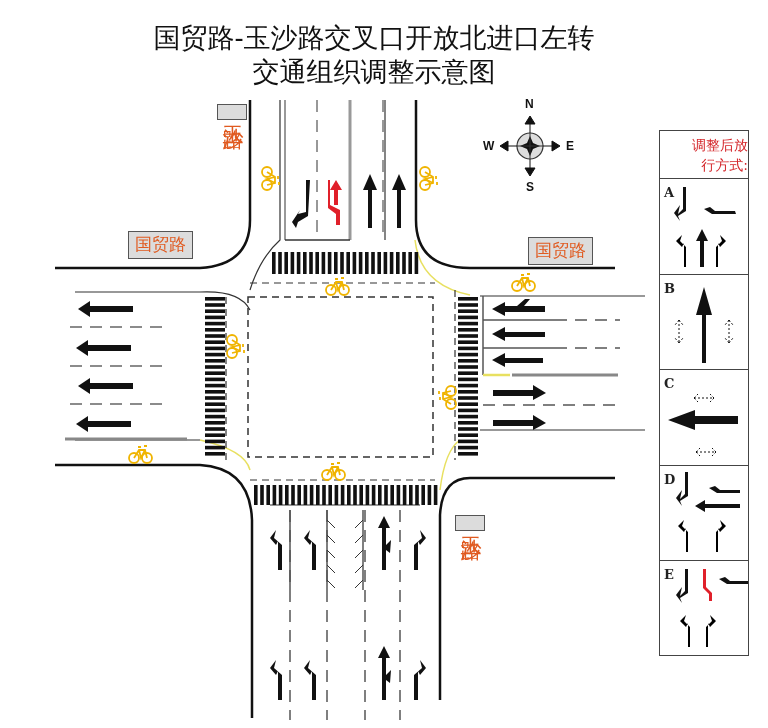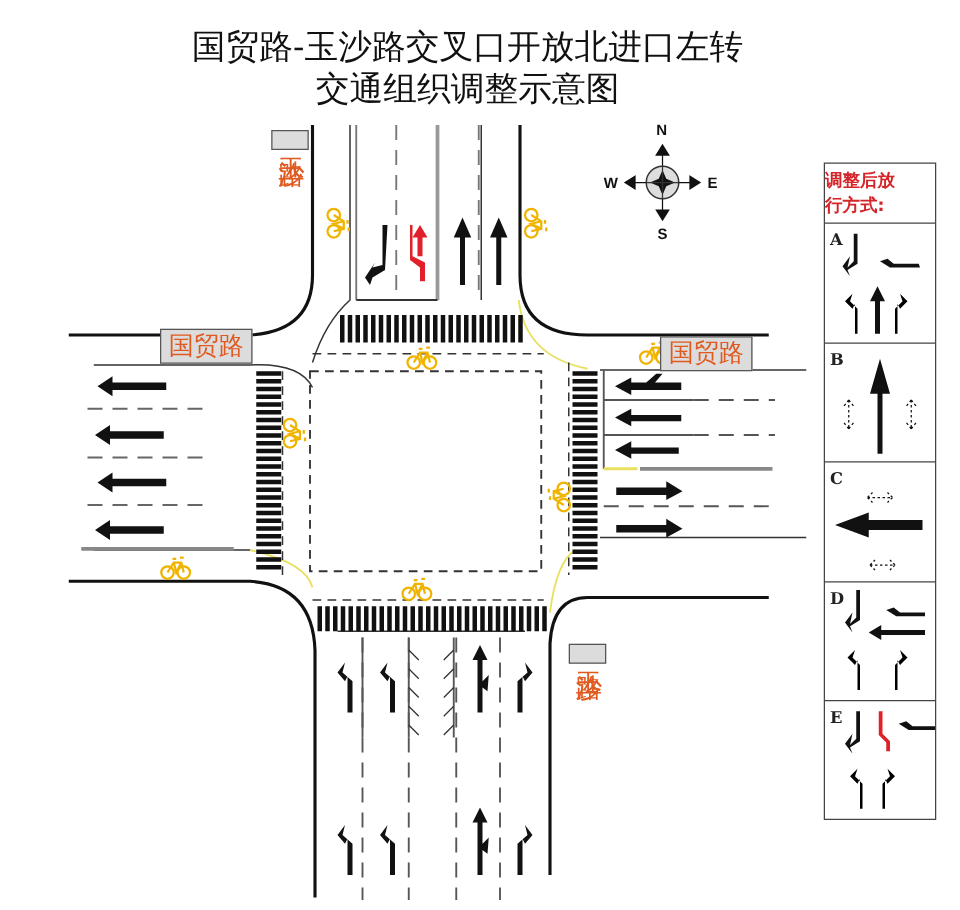--- a/index.html
+++ b/index.html
@@ -2,24 +2,24 @@
 <html><head>
 <meta charset="utf-8">
 <style>
   html, body { margin:0; padding:0; background:#ffffff; }
   body { width:768px; height:728px; position:relative; overflow:hidden; font-family:"DejaVu Sans", sans-serif; }
   .title { position:absolute; left:0; width:768px; text-align:center; font-family:"DejaVu Serif", serif; color:#111; font-size:27px; line-height:32px; }
   #t1 { top:22px; left:-10px; }
   #t2 { top:56px; left:-10px; }
   svg.map { position:absolute; left:0; top:0; }
   .road-label { position:absolute; background:#dcdcdc; border:1.5px solid #555; color:#e05a20; font-family:"DejaVu Sans", sans-serif; box-sizing:border-box; text-align:center; }
-  .road-label.h { font-size:20px; line-height:24px; height:28px; padding:0 6px;margin-top:32px; }
+  .road-label.h { font-size:17px; line-height:24px; height:28px; padding:0 6px; }
   .road-label.v { font-size:21px; line-height:26px; width:30px; padding:4px 0; writing-mode:vertical-rl; letter-spacing:2px; }
   .legend { position:absolute; left:659px; top:130px; width:90px; height:526px; border:1.5px solid #444; box-sizing:border-box; }
-  .legend-head { height:48px; border-bottom:1.5px solid #444; color:#d4262a; font-size:14px; font-weight:bold; text-align:left; line-height:20px; padding-top:4px; box-sizing:border-box; }
+  .legend-head { height:48px; border-bottom:1.5px solid #444; color:#d4262a; font-size:14px; font-weight:normal; text-align:right; line-height:20px; padding-top:4px; box-sizing:border-box; }
   .legend-panel { position:relative; height:95.5px; border-bottom:1.5px solid #444; box-sizing:border-box; }
   .legend-panel:last-child { border-bottom:none; }
   .panel-letter { position:absolute; left:4px; top:6px; font-family:"DejaVu Serif", serif; font-weight:bold; font-size:13px; color:#222; }
   .panel-svg { position:absolute; left:0; top:0; }
   .compass-label { position:absolute; font-family:"Liberation Sans", sans-serif; font-weight:bold; font-size:12px; color:#111; }
 </style>
 </head>
 <body>
 
 <div class="title" id="t1">国贸路-玉沙路交叉口开放北进口左转</div>

